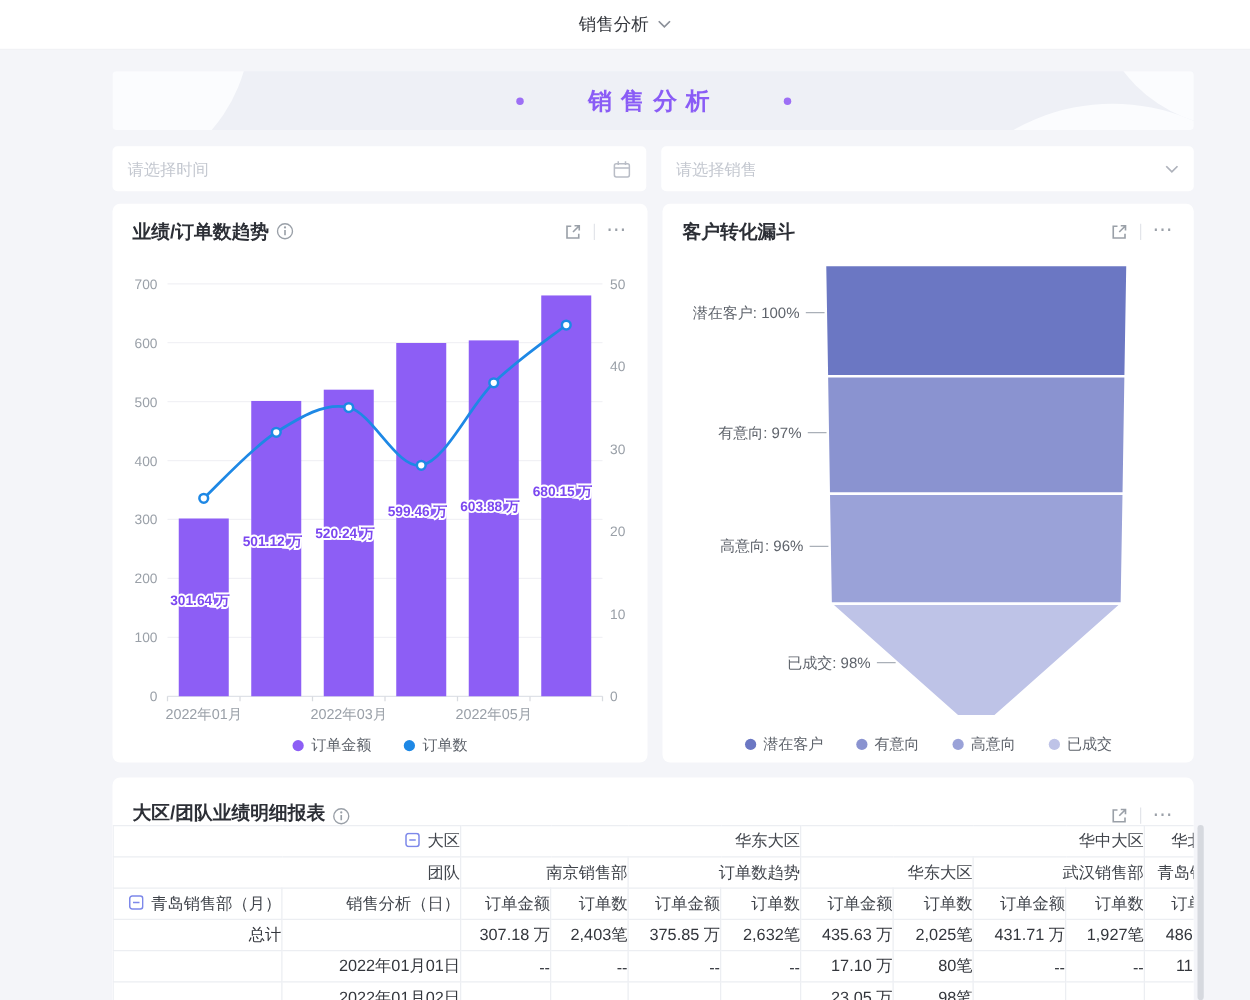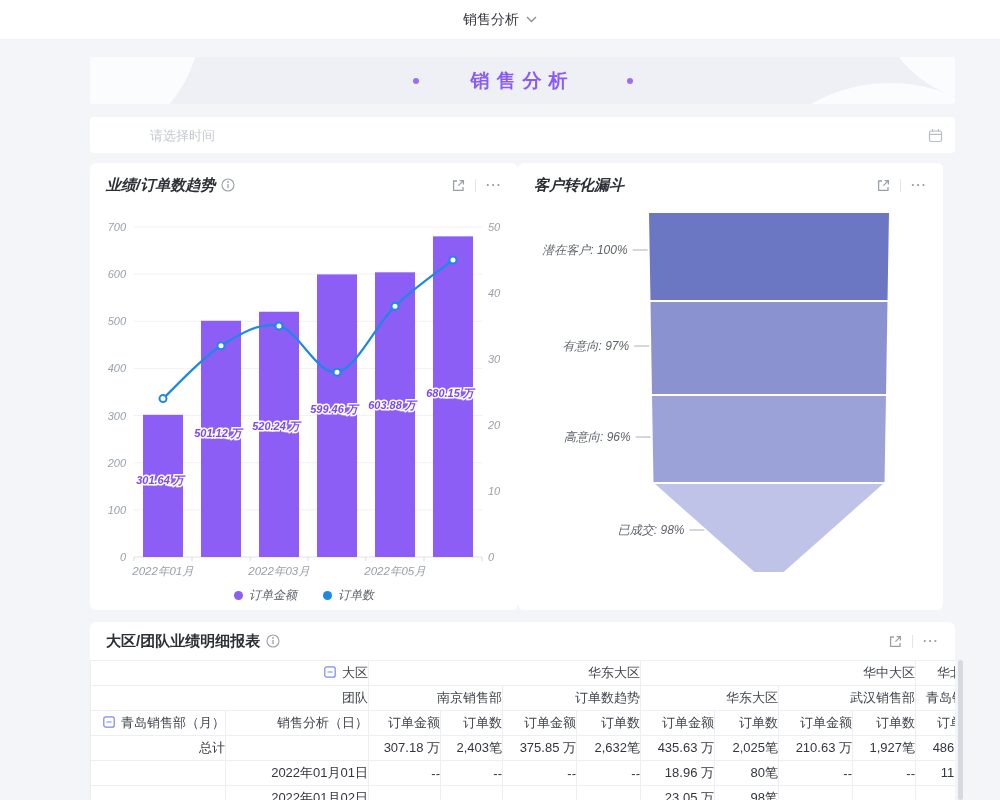--- a/index.html
+++ b/index.html
@@ -20,43 +20,43 @@
   .deco-right-big { width:320px; height:320px; right:-95px; top:26px; }
   .deco-right-top { width:230px; height:230px; right:-150px; top:-185px; }
   .banner-dot { width:6px; height:6px; border-radius:50%; background:#9d6ff5; z-index:1; }
   .banner-title { font-size:19px; font-weight:bold; color:#8a5cf6;
     letter-spacing:7px; z-index:1; }
   
   .filters { display:flex; gap:12px; margin-top:13px; }
   .filter { flex:1; height:36px; background:#fff; border-radius:4px;
     display:flex; align-items:center; padding:0 12px; }
   .filter input { border:none; outline:none; flex:1; font-size:13px; color:#333;
-    background:transparent; font-family:inherit;margin-left:48px; }
+    background:transparent; font-family:inherit; }
   .filter input::placeholder { color:#c4c8d0; }
   
-  .charts-row { display:flex; margin-top:10px; height:447px;font-style:italic; }
+  .charts-row { display:flex; gap:12px; margin-top:10px; height:447px; }
   .card { background:#fff; border-radius:6px; overflow:hidden; }
   .trend-card { width:428px; }
   .funnel-card { width:425px; }
   .card-head { height:44px; display:flex; align-items:center; padding:0 16px; }
   .card-title { font-size:15px; font-weight:600; color:#2c2f36; }
   .info-icon { margin-left:6px; display:inline-flex; }
   .head-actions { margin-left:auto; display:flex; align-items:center; gap:9px; }
   .head-divider { width:1px; height:13px; background:#e3e5ea; }
   .more-btn { color:#9aa0a8; font-size:16px; line-height:10px; letter-spacing:1px;
     cursor:pointer; }
   .icon-btn { cursor:pointer; display:inline-flex; }
   
   .legend { display:flex; justify-content:center; align-items:center; gap:26px;
     font-size:12px; color:#5e636b; }
   .legend-item { display:flex; align-items:center; gap:6px; cursor:pointer; }
   .legend-dot { width:9px; height:9px; border-radius:50%; }
   
   .table-card { width:865px; margin-top:12px; }
-  .table-card .card-head { height:38px; }
+  .table-card .card-head { height:38px;align-items:flex-end; }
   .table-wrap { width:865px; overflow:hidden; }
   table { border-collapse:collapse; table-layout:fixed; width:899px;
     font-size:13px; color:#33363c; }
   td { border:1px solid #eceef2; height:25px; padding:0 0 0 10px;
     white-space:nowrap; overflow:hidden; font-weight:normal; text-align:right; }
   .hdr { color:#41454c; }
   .collapse-box { display:inline-block; vertical-align:-1px; margin-right:6px; }
   .page-scroll-thumb { position:absolute; left:958px; top:660px; width:5px;
     height:140px; background:#d6d9df; border-radius:3px; }
 </style>
@@ -82,20 +82,26 @@
   </div>
 
   <div class="filters">
     <div class="filter">
       <input placeholder="请选择时间" style="">
       <svg width="15" height="15" viewBox="0 0 15 15">
         <rect x="1.5" y="3" width="12" height="10.5" rx="1.5" fill="none" stroke="#b9bdc6" stroke-width="1.2"></rect>
         <line x1="1.5" y1="6.4" x2="13.5" y2="6.4" stroke="#b9bdc6" stroke-width="1.2"></line>
         <line x1="4.6" y1="1" x2="4.6" y2="4" stroke="#b9bdc6" stroke-width="1.2"></line>
         <line x1="10.4" y1="1" x2="10.4" y2="4" stroke="#b9bdc6" stroke-width="1.2"></line>
+      </svg>
+    </div>
+    <div class="filter">
+      <input placeholder="请选择销售" style="">
+      <svg width="11" height="7" viewBox="0 0 11 7">
+        <polyline points="1,1 5.5,5.5 10,1" fill="none" stroke="#aeb2bb" stroke-width="1.4"></polyline>
       </svg>
     </div>
   </div>
 
   <div class="charts-row">
 
     <div class="card trend-card">
       <div class="card-head">
         <span class="card-title">业绩/订单数趋势</span>
         <span class="info-icon">
@@ -202,20 +208,38 @@
           <polygon points="131.5,94 370.5,94 369,188 133,188" fill="#8a93d0" stroke="#ffffff" stroke-width="2"></polygon>
           <line x1="116.21808510638297" y1="139" x2="131.21808510638297" y2="139" stroke="#aab0b8" stroke-width="1"></line>
           <text x="111.21808510638297" y="143" text-anchor="end" font-size="12" fill="#5e636b">有意向: 97%</text>
           <polygon points="133,188 369,188 367.5,276 134.5,276" fill="#9aa2d8" stroke="#ffffff" stroke-width="2"></polygon>
           <line x1="117.7159090909091" y1="230" x2="132.7159090909091" y2="230" stroke="#aab0b8" stroke-width="1"></line>
           <text x="112.7159090909091" y="234" text-anchor="end" font-size="12" fill="#5e636b">高意向: 96%</text>
           <polygon points="134.5,276 367.5,276 266,366 236,366" fill="#bec3e7" stroke="#ffffff" stroke-width="2"></polygon>
           <line x1="171.50555555555556" y1="323" x2="186.50555555555556" y2="323" stroke="#aab0b8" stroke-width="1"></line>
           <text x="166.50555555555556" y="327" text-anchor="end" font-size="12" fill="#5e636b">已成交: 98%</text>
         </svg>
+      <div class="legend" id="funnel-legend">
+          <span class="legend-item">
+            <span class="legend-dot" style="background: rgb(107, 119, 195);"></span>
+            <span>潜在客户</span>
+          </span>
+          <span class="legend-item">
+            <span class="legend-dot" style="background: rgb(138, 147, 208);"></span>
+            <span>有意向</span>
+          </span>
+          <span class="legend-item">
+            <span class="legend-dot" style="background: rgb(154, 162, 216);"></span>
+            <span>高意向</span>
+          </span>
+          <span class="legend-item">
+            <span class="legend-dot" style="background: rgb(190, 195, 231);"></span>
+            <span>已成交</span>
+          </span>
+        </div>
     </div>
   </div>
 
   <div class="card table-card">
     <div class="card-head">
       <span class="card-title">大区/团队业绩明细报表</span>
       <span class="info-icon">
         <svg width="14" height="14" viewBox="0 0 14 14">
           <circle cx="7" cy="7" r="6" fill="none" stroke="#9aa0a8" stroke-width="1.1"></circle>
           <line x1="7" y1="6" x2="7" y2="10.2" stroke="#9aa0a8" stroke-width="1.3"></line>
@@ -284,32 +308,32 @@
             </tr>
             <tr>
               <td><span>总计</span></td>
               <td><span></span></td>
               <td><span>307.18 万</span></td>
               <td><span>2,403笔</span></td>
               <td><span>375.85 万</span></td>
               <td><span>2,632笔</span></td>
               <td><span>435.63 万</span></td>
               <td><span>2,025笔</span></td>
-              <td><span>210.63 万</span></td>
+              <td><span>431.71 万</span></td>
               <td><span>1,927笔</span></td>
               <td><span>486.06 万</span></td>
             </tr>
             <tr>
               <td><span></span></td>
               <td><span>2022年01月01日</span></td>
               <td><span>--</span></td>
               <td><span>--</span></td>
               <td><span>--</span></td>
               <td><span>--</span></td>
-              <td><span>18.96 万</span></td>
+              <td><span>17.10 万</span></td>
               <td><span>80笔</span></td>
               <td><span>--</span></td>
               <td><span>--</span></td>
               <td><span>11.07 万</span></td>
             </tr>
             <tr>
               <td><span></span></td>
               <td><span>2022年01月02日</span></td>
               <td><span></span></td>
               <td><span></span></td>

